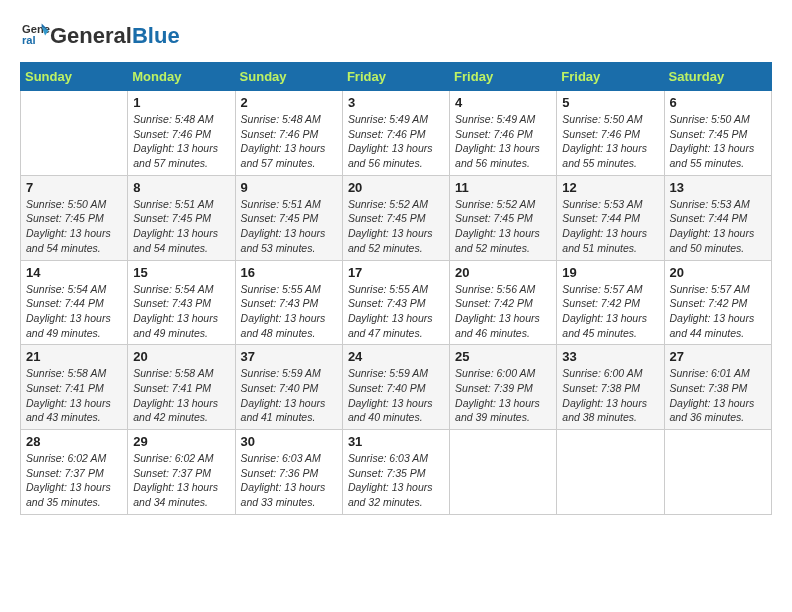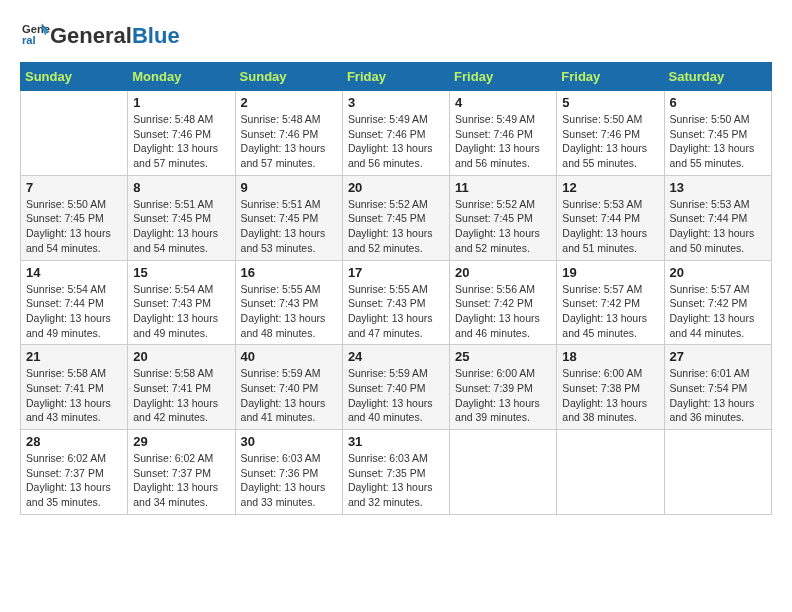--- a/index.html
+++ b/index.html
@@ -76,20 +76,21 @@
     .day-num {
       font-weight: bold;
       font-size: 13px;
       margin-bottom: 2px;
       color: #222;
     }
     .day-info {
       font-size: 10.5px;
       color: #333;
       line-height: 1.4;
+      font-style: italic;
     }
     .empty-cell {
       background-color: #f9f9f9;
     }
   </style>
 </head>
 <body>
 
 <div class="header">
   <div class="logo">
@@ -256,47 +257,47 @@
 Sunset: 7:41 PM
 Daylight: 13 hours and 43 minutes.</div>
         </td>
         <td>
           <div class="day-num">20</div>
           <div class="day-info" style="white-space: pre-line;">Sunrise: 5:58 AM
 Sunset: 7:41 PM
 Daylight: 13 hours and 42 minutes.</div>
         </td>
         <td>
-          <div class="day-num">40</div>
+          <div class="day-num">37</div>
           <div class="day-info" style="white-space: pre-line;">Sunrise: 5:59 AM
 Sunset: 7:40 PM
 Daylight: 13 hours and 41 minutes.</div>
         </td>
         <td>
           <div class="day-num">24</div>
           <div class="day-info" style="white-space: pre-line;">Sunrise: 5:59 AM
 Sunset: 7:40 PM
 Daylight: 13 hours and 40 minutes.</div>
         </td>
         <td>
           <div class="day-num">25</div>
           <div class="day-info" style="white-space: pre-line;">Sunrise: 6:00 AM
 Sunset: 7:39 PM
 Daylight: 13 hours and 39 minutes.</div>
         </td>
         <td>
-          <div class="day-num">18</div>
+          <div class="day-num">33</div>
           <div class="day-info" style="white-space: pre-line;">Sunrise: 6:00 AM
 Sunset: 7:38 PM
 Daylight: 13 hours and 38 minutes.</div>
         </td>
         <td>
           <div class="day-num">27</div>
           <div class="day-info" style="white-space: pre-line;">Sunrise: 6:01 AM
-Sunset: 7:54 PM
+Sunset: 7:38 PM
 Daylight: 13 hours and 36 minutes.</div>
         </td>
       </tr>
       <tr>
         <td>
           <div class="day-num">28</div>
           <div class="day-info" style="white-space: pre-line;">Sunrise: 6:02 AM
 Sunset: 7:37 PM
 Daylight: 13 hours and 35 minutes.</div>
         </td>

